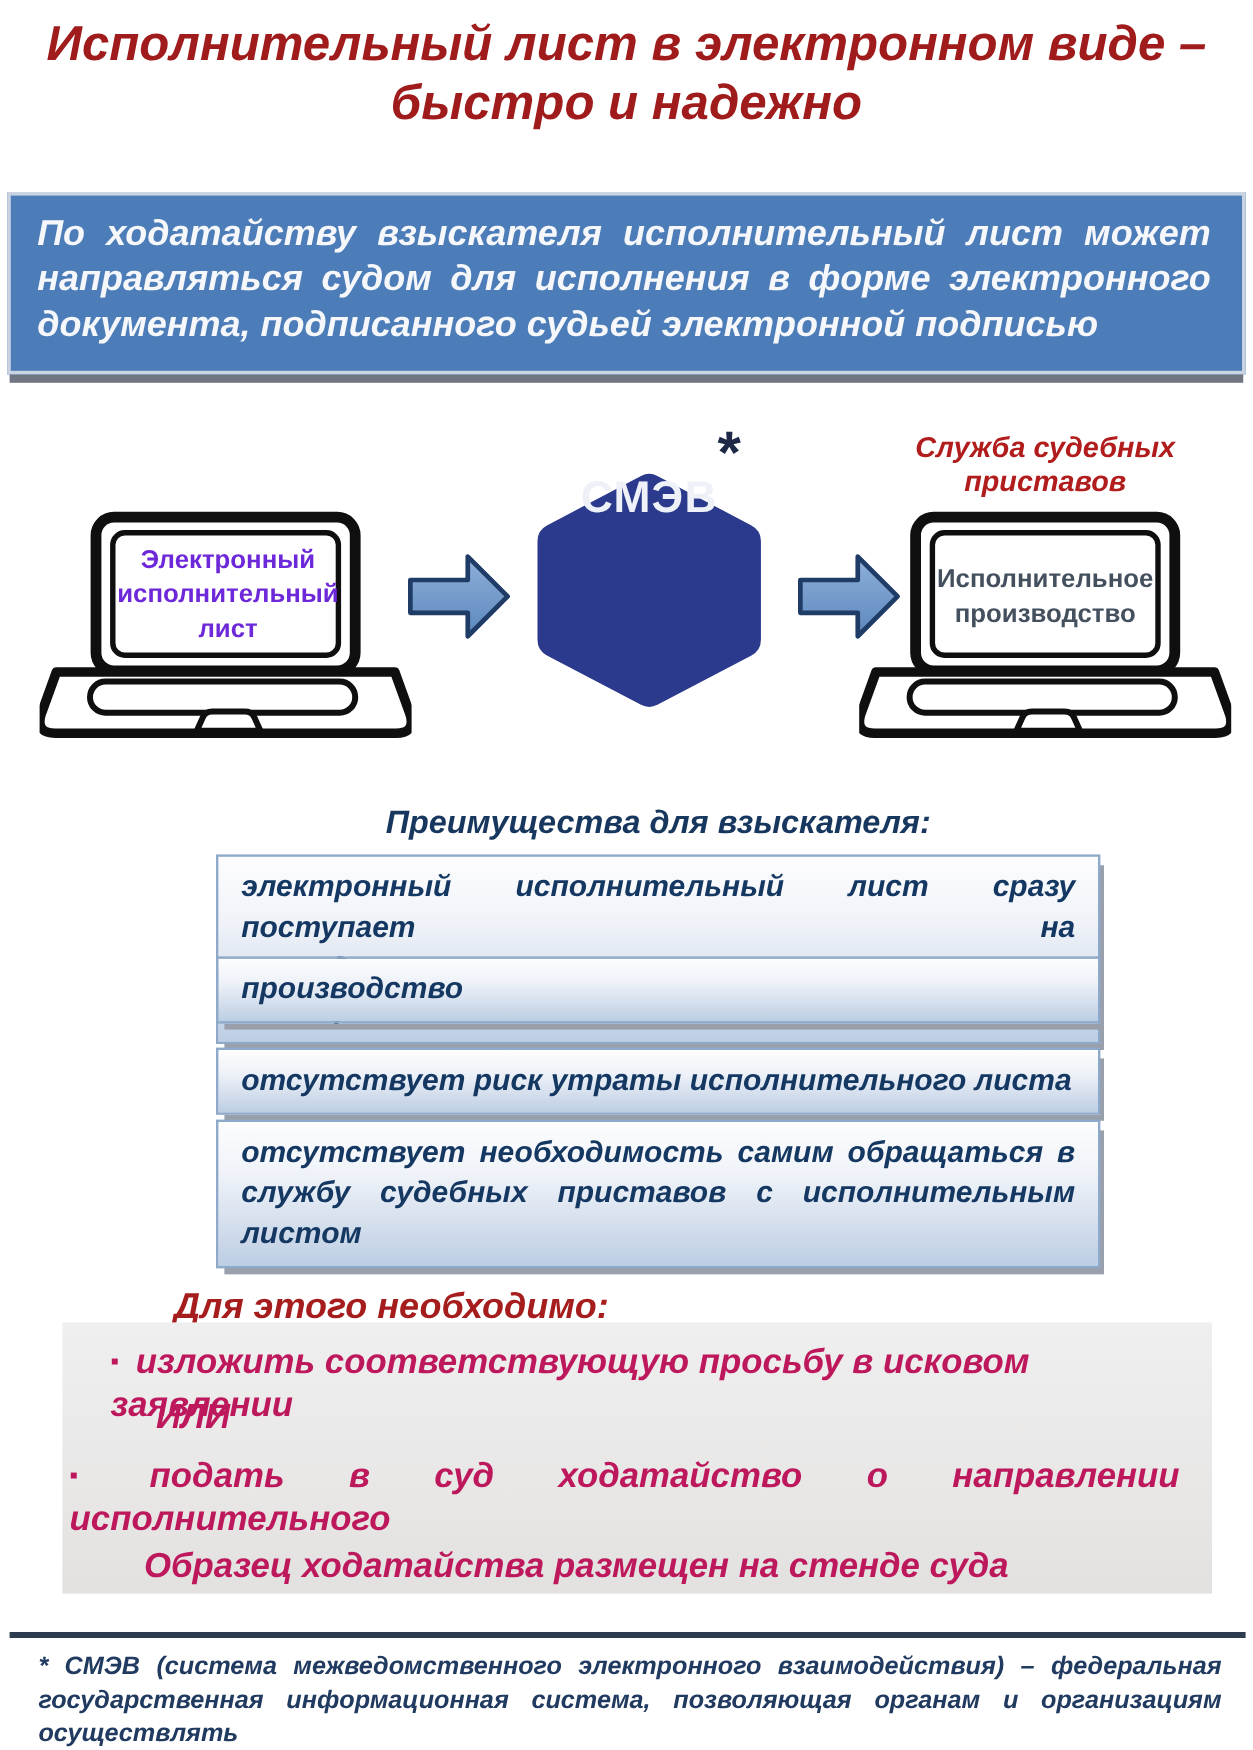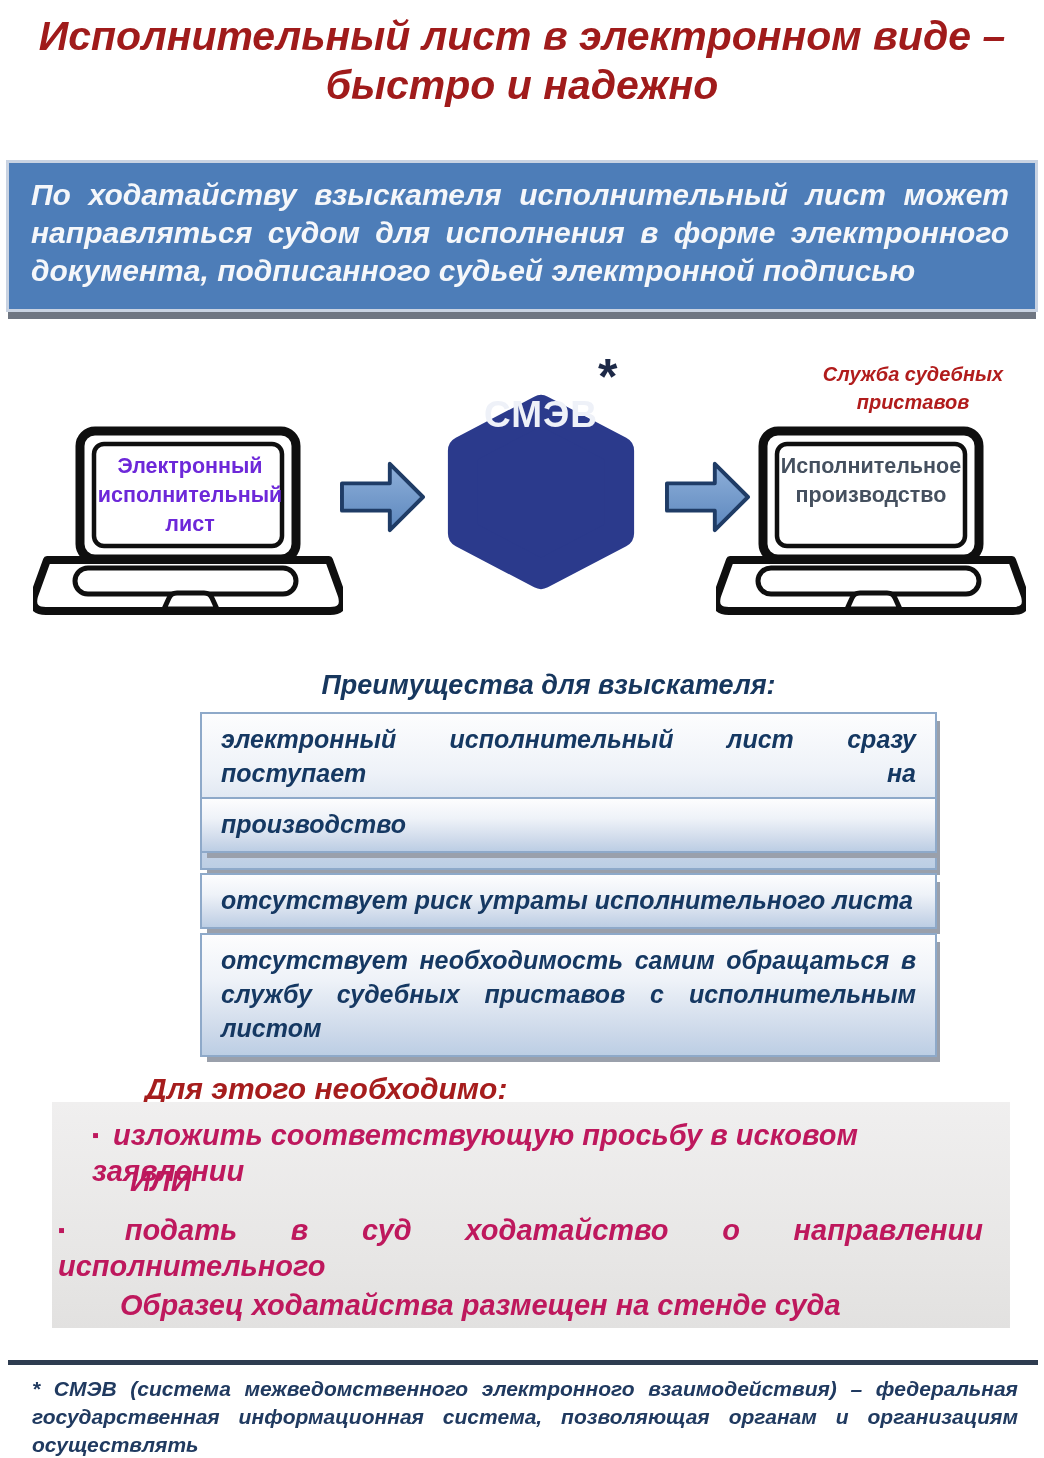--- a/index.html
+++ b/index.html
@@ -18,40 +18,40 @@
   
   .statement { left:6px; top:160px; width:1032px; box-sizing:border-box;
                background:#4d7db8; border:3px solid #c9d3e2;
                box-shadow:0 9px 0 -2px #6f7682; padding:13px 26px 19px 22px;
                color:#f5f7fa; font-size:30px; line-height:38px; }
   .jlast { text-align:justify; text-align-last:justify; }
 
   
   .diagram-label { color:#b11c1c; text-align:center; }
   .court-label    { left:89px;  top:376px; width:200px; font-size:33px; }
-  .bailiffs-label { left:783px; top:360px; width:260px; font-size:20px; line-height:28px;text-align:center; }
+  .bailiffs-label { left:741px; top:360px; width:260px; font-size:24px; line-height:28px;text-align:center; }
   .laptop { width:310px; height:196px; }
   .screen-text { text-align:center; font-size:21.5px; line-height:29px; }
   .court-screen    { left:95px;  top:452px; width:190px; color:#6d28d9; }
-  .bailiffs-screen { left:778px; top:452px; width:186px; color:#45505f; }
+  .bailiffs-screen { left:778px; top:468px; width:186px; color:#45505f; }
   .hexagon-wrap { left:443px; top:394px; width:196px; height:196px; }
   .hexagon-text { left:443px; top:394px; width:196px; height:196px;
                   display:flex; align-items:flex-start; justify-content:center;
                   color:#eef1f8; font-size:37px; letter-spacing:1px; }
   .asterisk { left:598px; top:352px; font-size:50px; line-height:50px; color:#1d2947; }
   .arrow1 { left:337px; top:456px; }
   .arrow2 { left:662px; top:456px; }
 
   
   .adv-heading { left:180px; top:670px; width:737px; text-align:center;
                  color:#17375e; font-size:27px; }
   .adv-box { left:180px; width:737px; box-sizing:border-box;
              background:linear-gradient(180deg,#fdfdfe 0%,#eef2f8 38%,#cdd9ea 80%,#bccee4 100%);
              border:2px solid #8ea9c9; box-shadow:5px 7px 0 -2px #9aa0ab;
-             padding:8px 19px 10px 19px; color:#153862; font-size:25px; line-height:34px;margin-left:20px; }
+             padding:8px 19px 10px 19px; color:#153862; font-size:25px; line-height:34px; }
   .adv-box-1 { top:712px; } .adv-box-2 { top:797px; }
   .adv-box-3 { top:873px; } .adv-box-4 { top:933px; }
 
   
   .req-heading { left:145px; top:1072px; color:#a61d1d; font-size:30px;
                  text-decoration:underline; text-underline-offset:5px;
                  text-decoration-thickness:2.5px; }
   .gray-panel { left:52px; top:1102px; width:958px; height:226px;
                 background:linear-gradient(180deg,#f0efef 0%,#e7e6e5 70%,#e2e1e0 100%); }
   .req-text { color:#be185d; font-size:29px; line-height:36px; }

